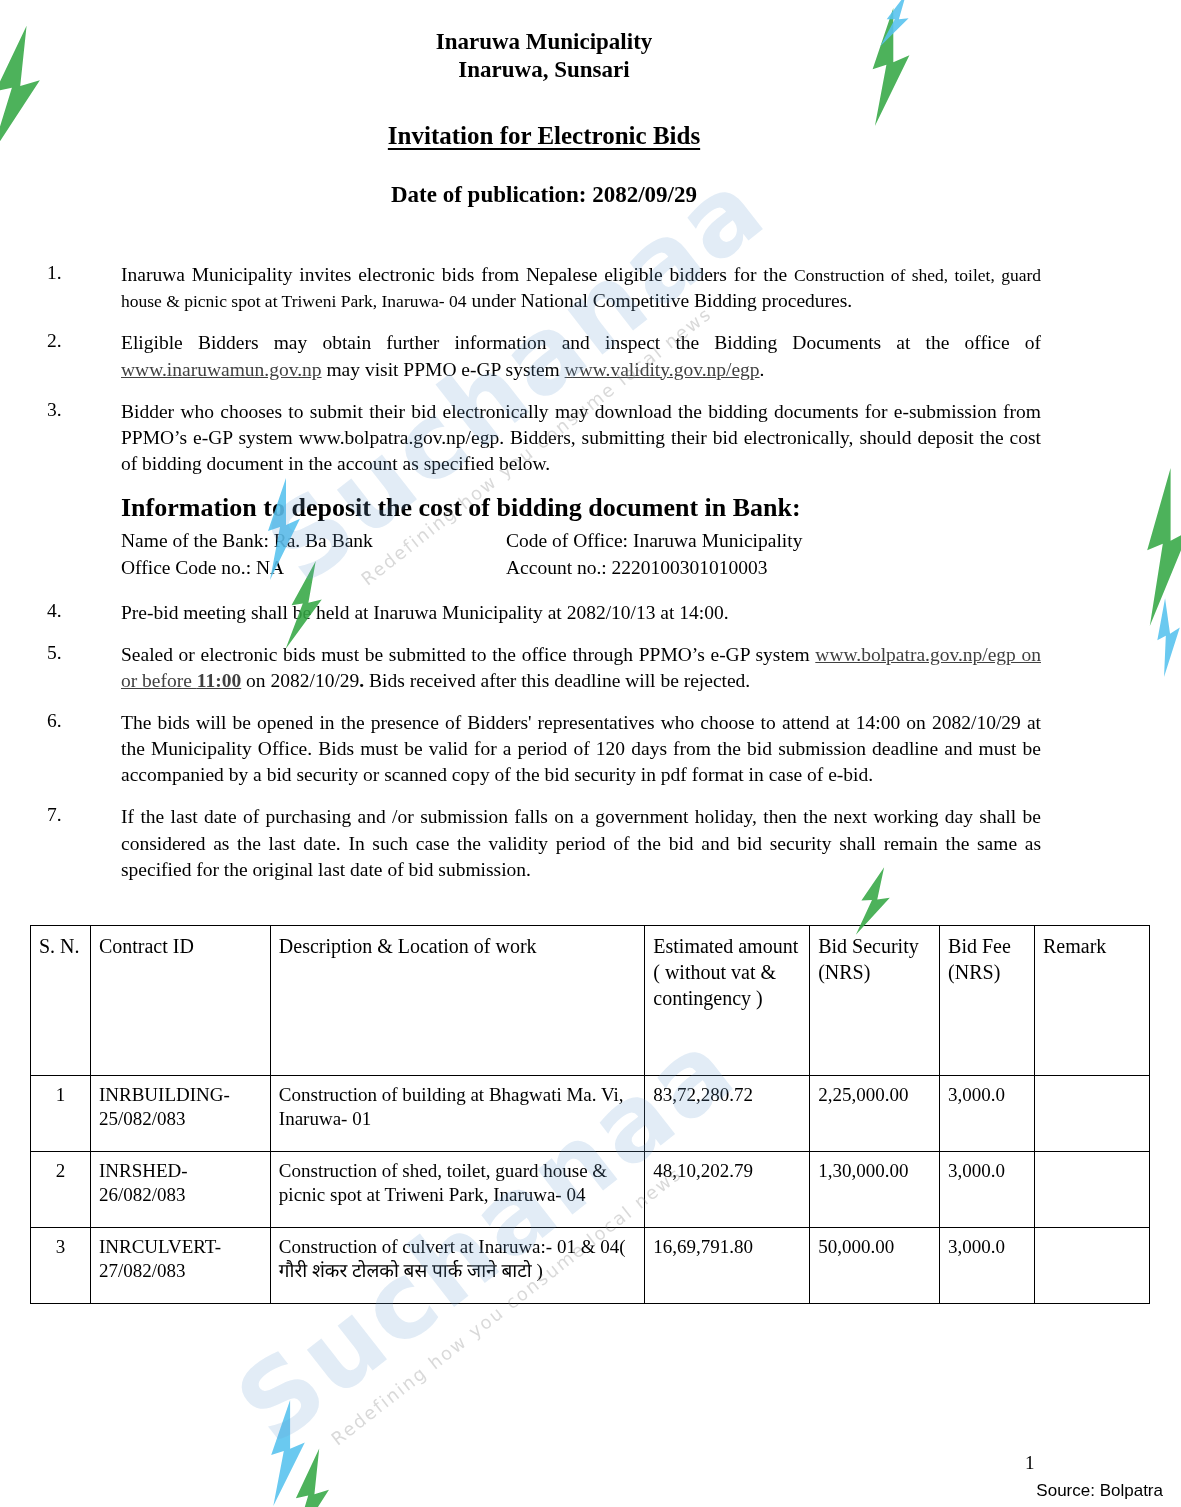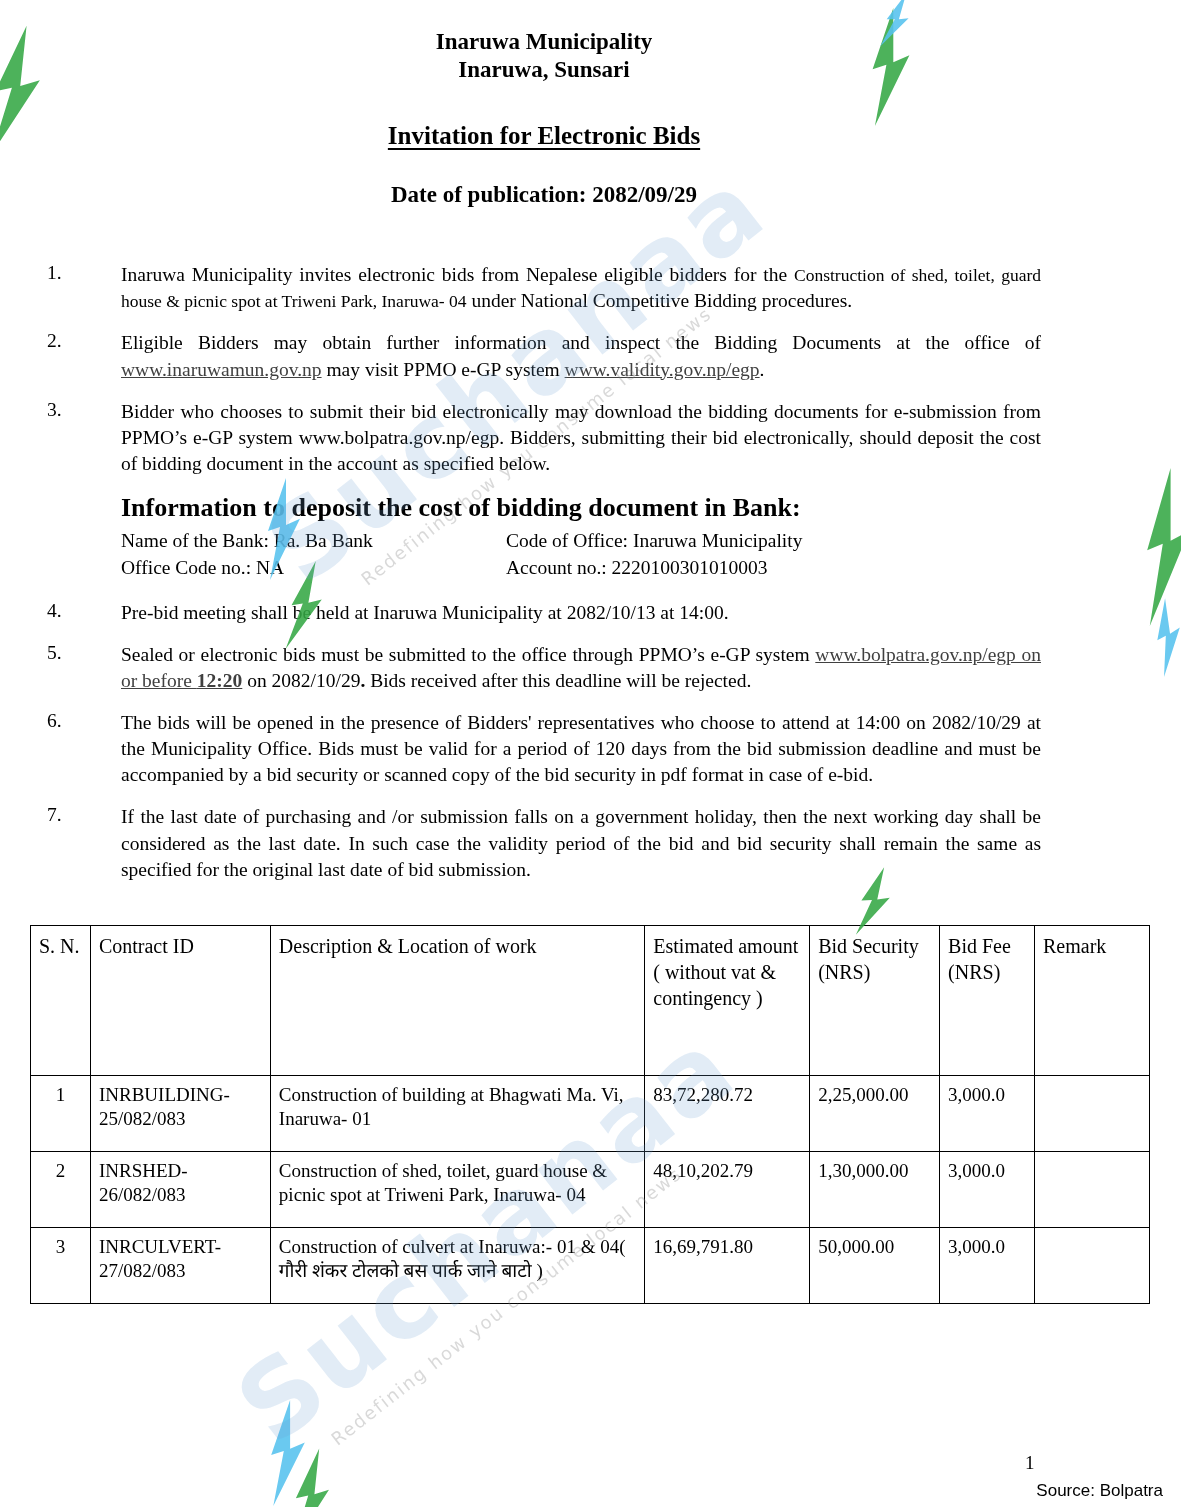--- a/index.html
+++ b/index.html
@@ -201,21 +201,21 @@
       <div class="item">
         <span class="num">4.</span>
         <div class="text">
           <span>Pre-bid meeting shall be held at Inaruwa Municipality at 2082/10/13 at 14:00.</span>
         </div>
       </div>
 
       <div class="item">
         <span class="num">5.</span>
         <div class="text">
-          <span>Sealed or electronic bids must be submitted to the office through PPMO’s e-GP system </span><span class="doclink">www.bolpatra.gov.np/egp on or before </span><span class="doclink bold">12:20</span><span>  on 2082/10/29</span><span class="bold">.</span><span> Bids received after this deadline will be rejected.</span>
+          <span>Sealed or electronic bids must be submitted to the office through PPMO’s e-GP system </span><span class="doclink">www.bolpatra.gov.np/egp on or before </span><span class="doclink bold">11:00</span><span>  on 2082/10/29</span><span class="bold">.</span><span> Bids received after this deadline will be rejected.</span>
         </div>
       </div>
 
       <div class="item">
         <span class="num">6.</span>
         <div class="text">
           <span>The bids will be opened in the presence of Bidders' representatives who choose to attend at 14:00 on 2082/10/29 at the Municipality Office. Bids must be valid for a period of 120 days from the bid submission deadline and must be accompanied by a bid security or scanned copy of the bid security in pdf format in case of e-bid.</span>
         </div>
       </div>
 

